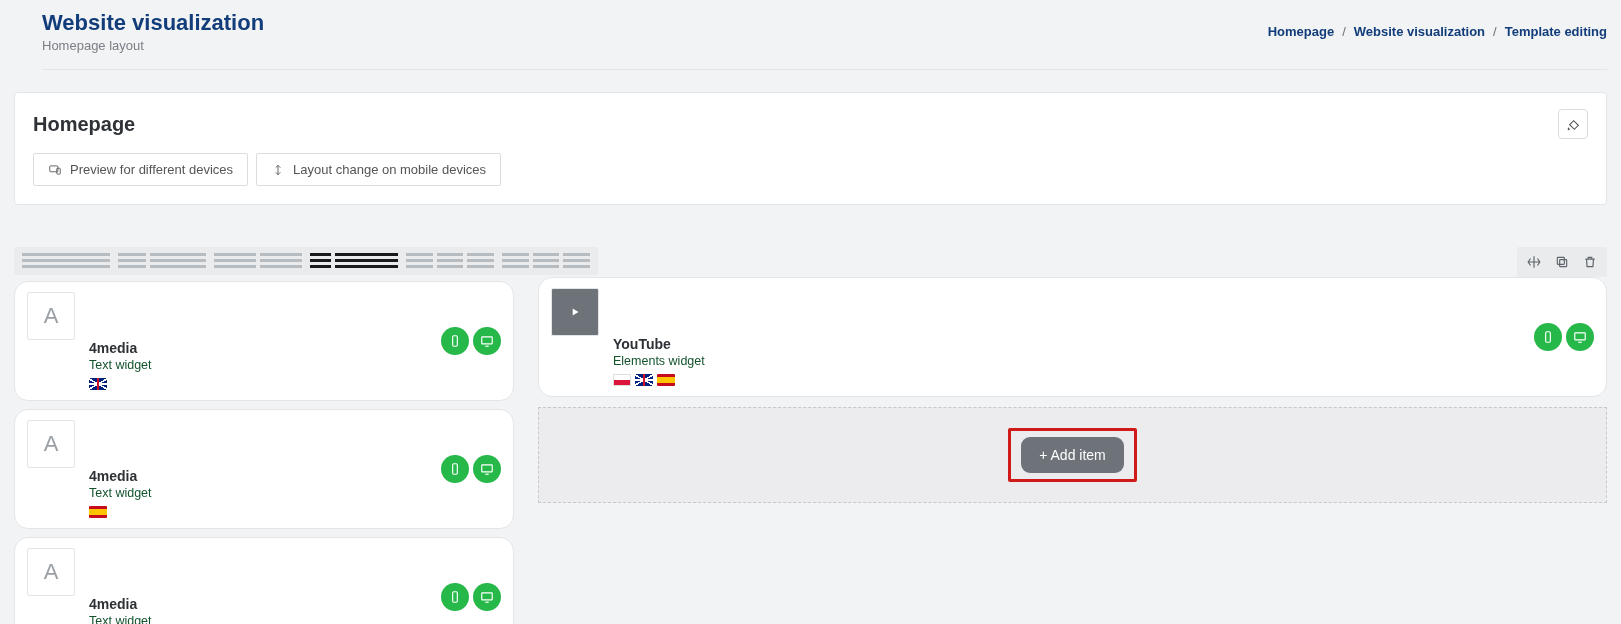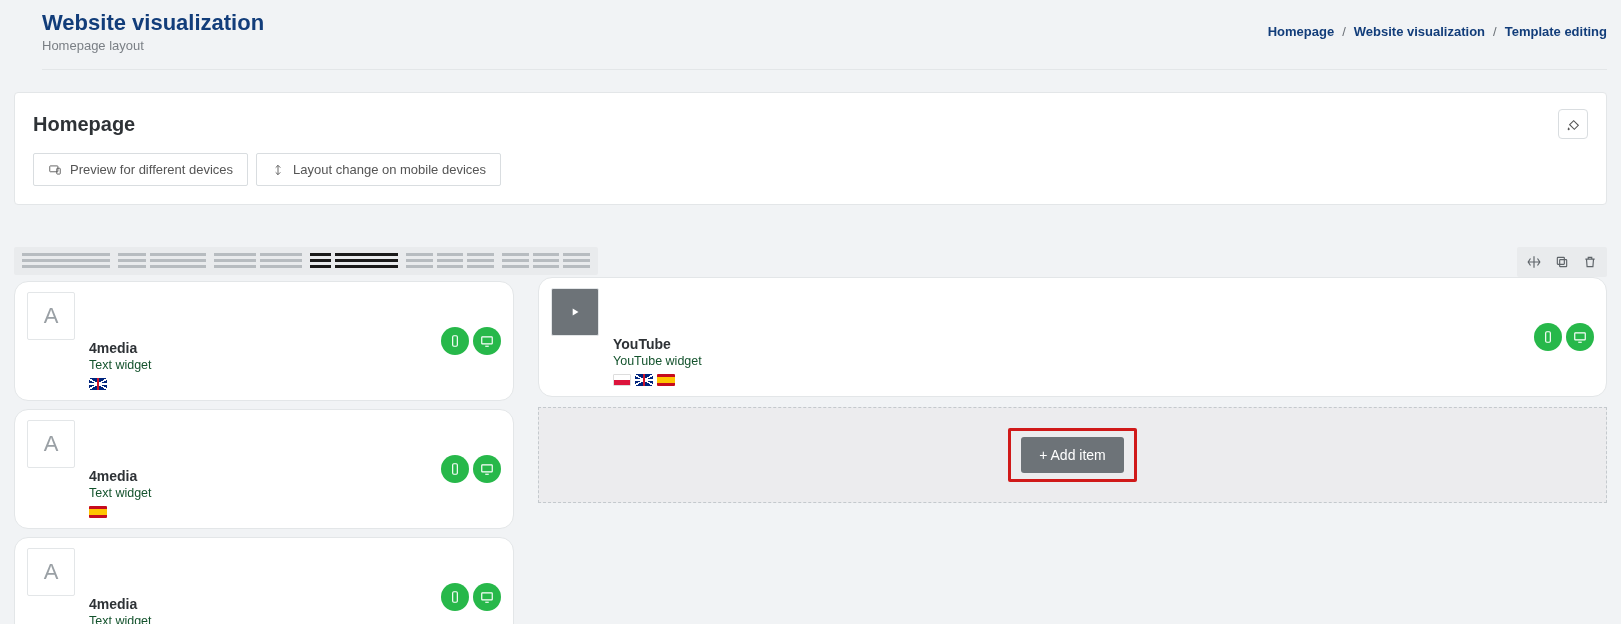--- a/index.html
+++ b/index.html
@@ -69,21 +69,21 @@
       linear-gradient(to right, transparent 46%, #cf142b 46%, #cf142b 54%, transparent 54%);
   }
   .flag-es { background: linear-gradient(#c60b1e 0 25%, #ffc400 25% 75%, #c60b1e 75% 100%); }
   .flag-pl { background: linear-gradient(#fff 0 50%, #dc143c 50% 100%); border:1px solid #ddd; }
 
   .widget-devices { display:flex; gap:4px; align-self:center; }
   .device-pill { width:28px; height:28px; border-radius:50%; background:#27b84a; display:flex; align-items:center; justify-content:center; color:#fff; }
   .device-pill svg { width:14px; height:14px; stroke:#fff; fill:none; stroke-width:2; }
 
   .add-zone { border:1px dashed #c4c9cd; margin-top:10px; padding:20px; display:flex; justify-content:center; background:#ececee; }
-  .add-btn { background:#6d7378; color:#fff; border:none; padding:10px 18px; font-size:14px; border-radius:3px; cursor:pointer; }
+  .add-btn { background:#6d7378; color:#fff; border:none; padding:10px 18px; font-size:14px; border-radius:9px; cursor:pointer; }
   .highlight-box { border:3px solid #d01919; padding:6px 10px; display:inline-block; border-radius:2px; }
 
 </style>
 </head>
 <body>
 
 <div class="page">
 
   <div class="page-header">
     <div class="page-title-wrap">
@@ -327,21 +327,21 @@
 
       <div class="widget-list" style="margin-top:30px;">
         <div class="widget-card">
           <div class="widget-icon video">
             <svg viewBox="0 0 24 24">
                 <path d="M8 6l10 6-10 6V6z"></path>
               </svg>
           </div>
           <div class="widget-info">
             <div class="title">YouTube</div>
-            <div class="type">YouTube widget</div>
+            <div class="type">Elements widget</div>
             <div class="flags">
               <span class="flag flag-pl"></span>
               <span class="flag flag-gb"></span>
               <span class="flag flag-es"></span>
             </div>
           </div>
           <div class="widget-devices">
             <div class="device-pill">
                 <svg viewBox="0 0 24 24">
                   <rect x="8" y="3" width="8" height="18" rx="2"></rect>

